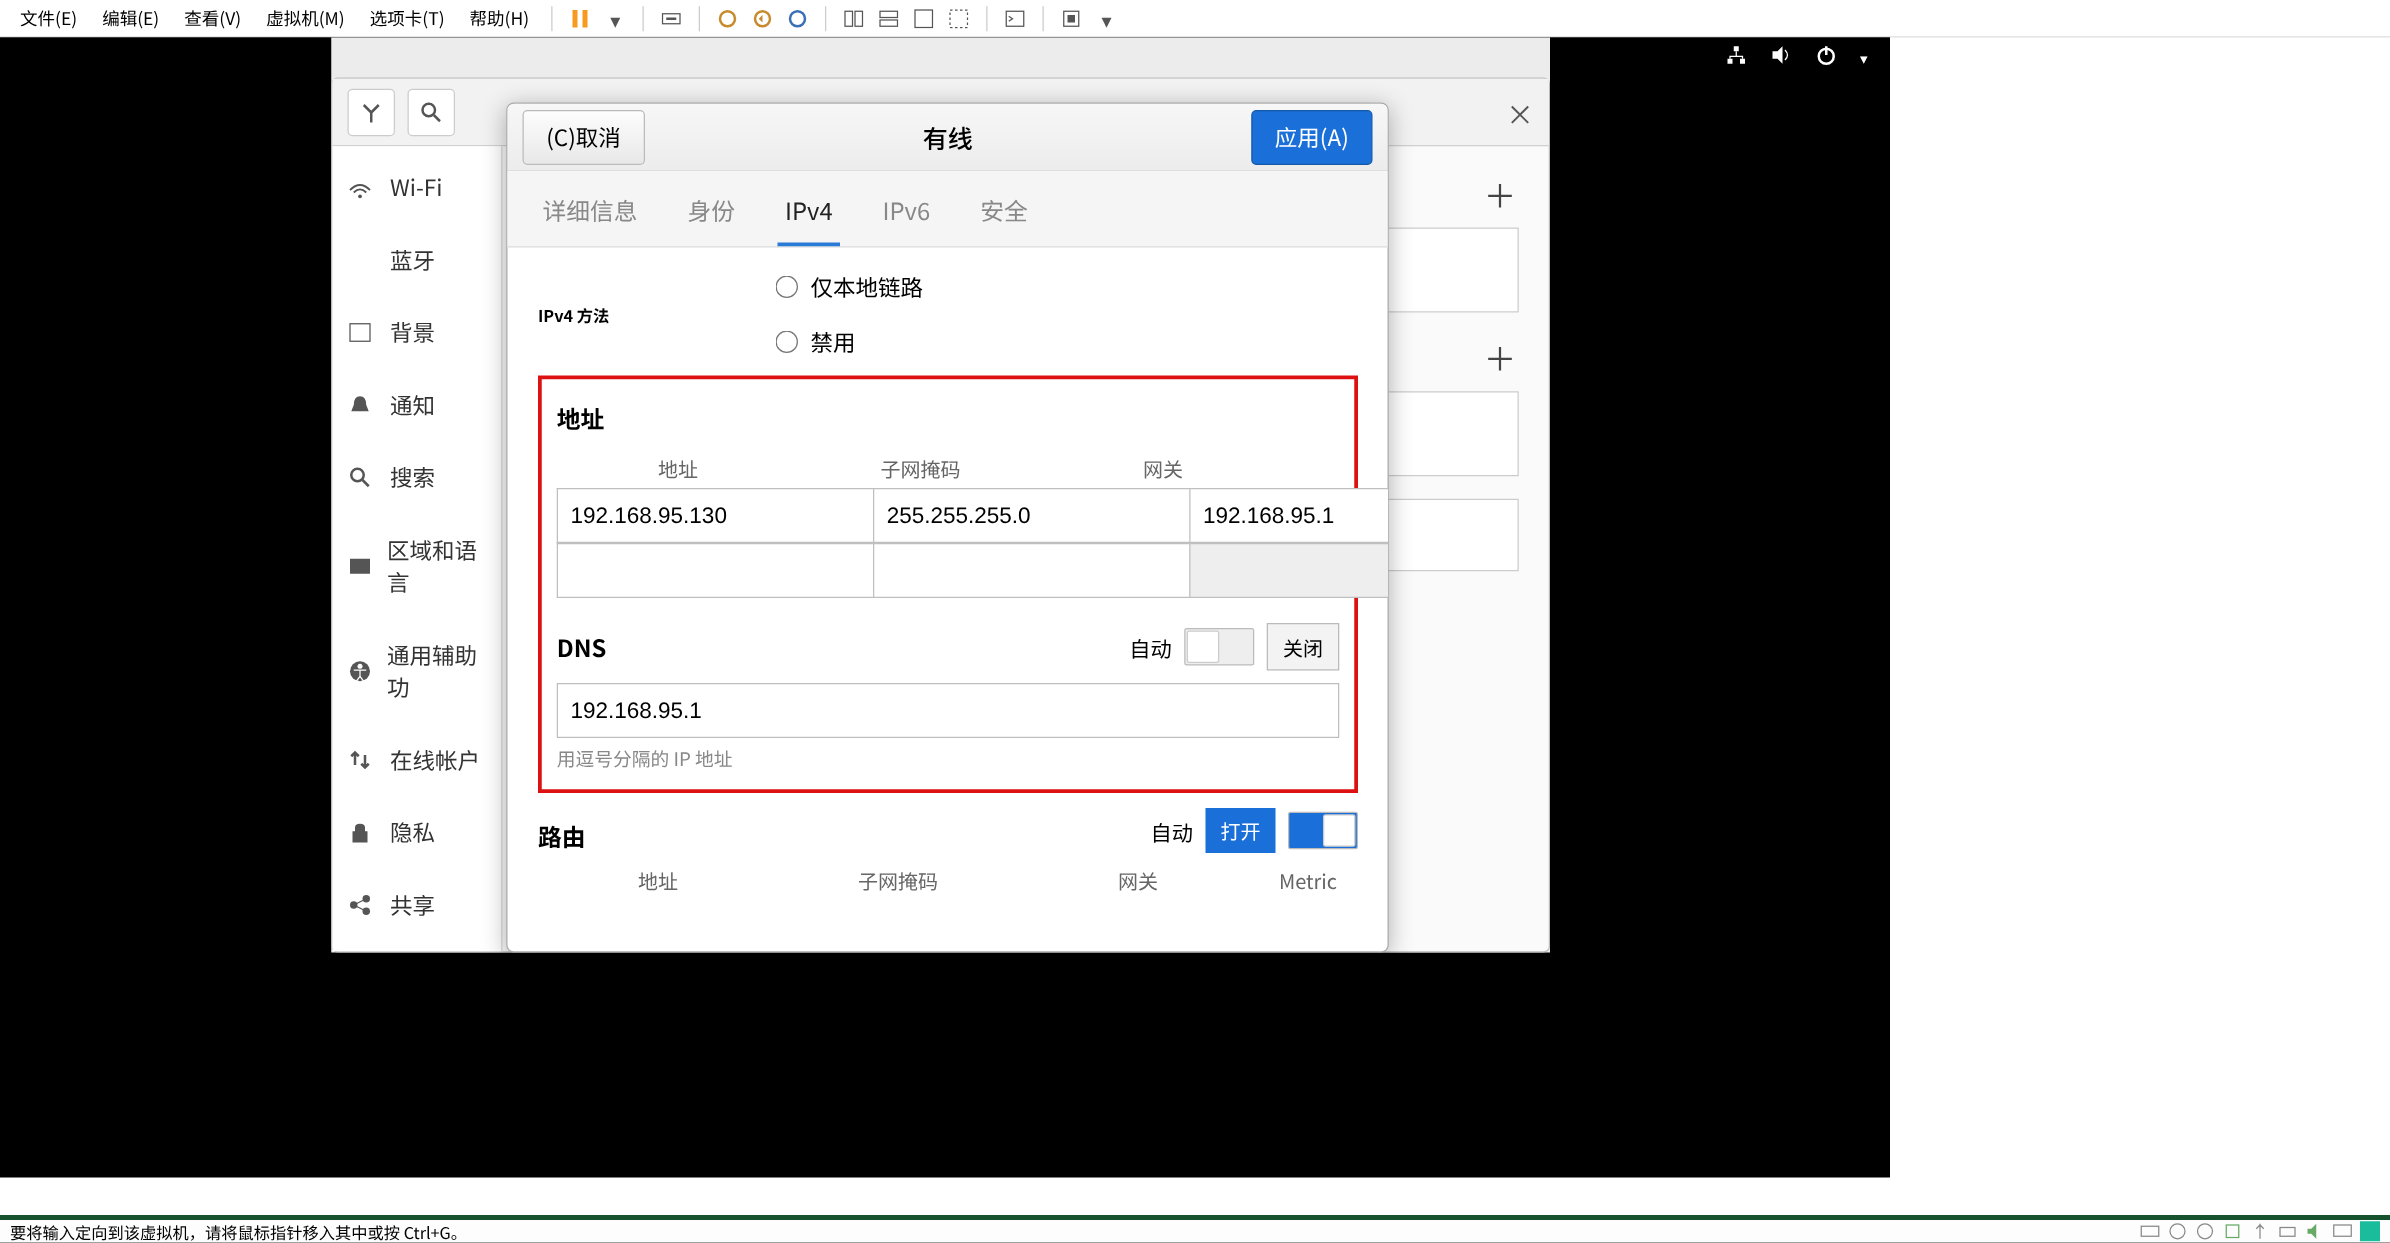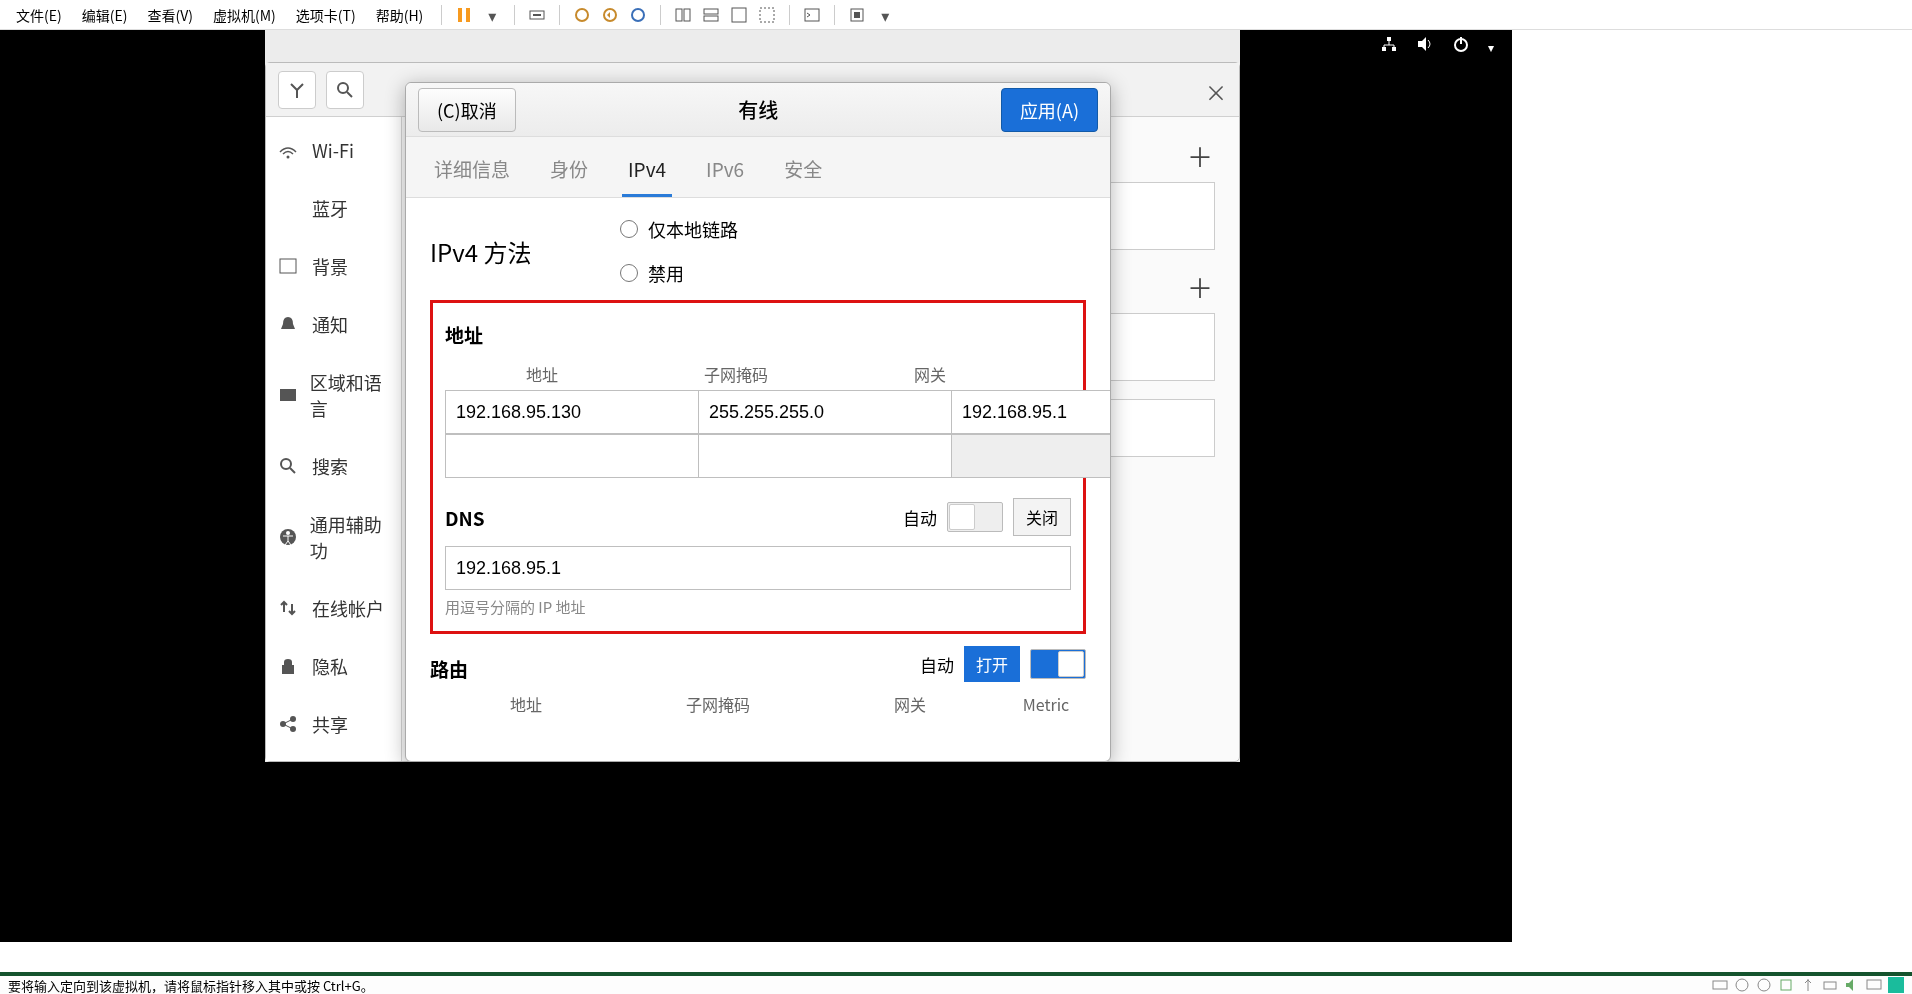--- a/index.html
+++ b/index.html
@@ -109,21 +109,21 @@
 }
 .dlg-header .title { font-size:20px; font-weight:500; }
 .tabs {
   display:flex; gap:28px; padding:10px 22px 0; border-bottom:1px solid #ddd; background:#f5f5f5;
 }
 .tab { padding:8px 6px 12px; font-size:19px; color:#888; cursor:pointer; }
 .tab.active { color:#222; border-bottom:3px solid #2a7bd8; }
 .dlg-body { padding:18px 24px; overflow:auto; height:calc(100% - 110px); }
 .section-title { font-size:19px; font-weight:600; margin:8px 0 14px; }
 .method-row { display:flex; align-items:center; margin-bottom:14px; }
-.method-label { font-size:24px; font-weight:400; min-width:190px; }
+.method-label { font-size:13px; font-weight:700; min-width:190px; }
 .radio-col { display:flex; flex-direction:column; gap:18px; font-size:18px; flex:1; }
 .radio-cols { display:flex; gap:40px; flex:1; }
 .radio { display:flex; align-items:center; gap:10px; }
 .radio input { width:18px; height:18px; }
 .highlight-box {
   border:3px solid #d11; padding:10px 12px 14px; margin-top:8px;
 }
 .addr-headers { display:flex; font-size:16px; color:#666; margin-bottom:4px; }
 .addr-headers span:nth-child(1){ flex:1; text-align:center; }
 .addr-headers span:nth-child(2){ flex:1; text-align:center; }
@@ -325,30 +325,30 @@
               <span>背景</span>
             </div>
           <div class="sb-item">
               <svg>
                 <path d="M10 3 Q5 3 5 10 L3 15 L17 15 L15 10 Q15 3 10 3" fill="#555"></path>
               </svg>
               <span>通知</span>
             </div>
           <div class="sb-item">
               <svg>
-                <rect x="2" y="4" width="16" height="12" fill="#555"></rect>
-              </svg>
-              <span>区域和语言</span>
-            </div>
-          <div class="sb-item">
-              <svg>
                 <circle cx="8" cy="8" r="5" fill="none" stroke="#555" stroke-width="2"></circle>
                 <line x1="12" y1="12" x2="17" y2="17" stroke="#555" stroke-width="2"></line>
               </svg>
               <span>搜索</span>
+            </div>
+          <div class="sb-item">
+              <svg>
+                <rect x="2" y="4" width="16" height="12" fill="#555"></rect>
+              </svg>
+              <span>区域和语言</span>
             </div>
           <div class="sb-item">
               <svg>
                 <circle cx="10" cy="10" r="8" fill="#555"></circle>
                 <circle cx="10" cy="6" r="2" fill="#fff"></circle>
                 <path d="M5 9 L15 9 M10 9 L10 14 M7 18 L10 14 L13 18" stroke="#fff" fill="none"></path>
               </svg>
               <span>通用辅助功</span>
             </div>
           <div class="sb-item">

